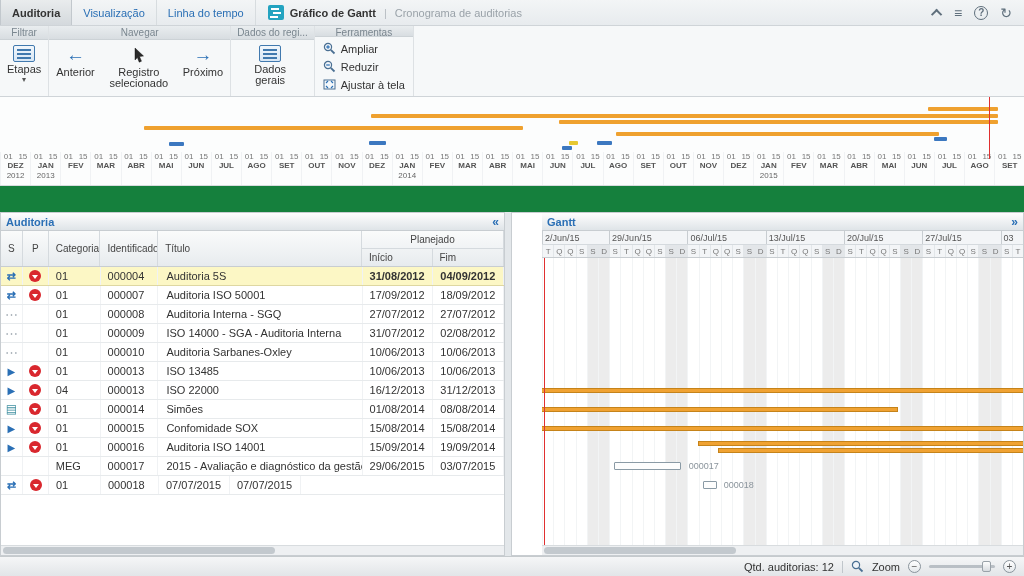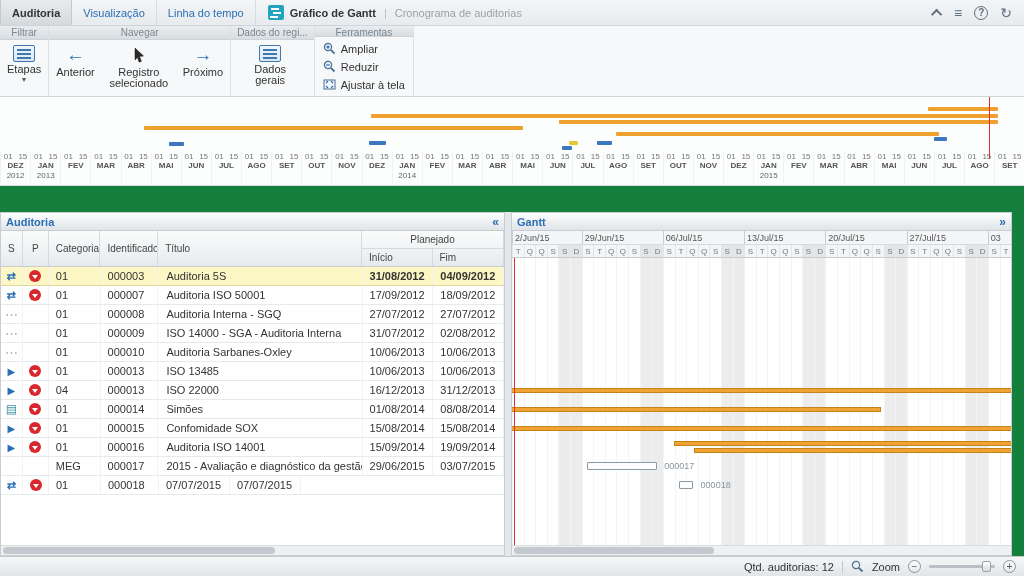--- a/index.html
+++ b/index.html
@@ -63,21 +63,21 @@
   .ov-month { flex:1; display:flex; flex-direction:column; font-size:8px; color:#666; text-align:center;
     border-left:1px solid #f0f2f4; overflow:hidden; }
   .ov-ticks { display:flex; justify-content:space-around; line-height:9px; color:#777; }
   .ov-mlabel { line-height:10px; color:#555; font-weight:bold; }
   .ov-year { line-height:9px; color:#666; }
 
   
   .panel { position:absolute; top:212px; bottom:20px; background:#fff; border:1px solid #c8cdd1;
     display:flex; flex-direction:column; overflow:hidden; }
   .panel-left { left:0; width:505px; }
-  .panel-right { left:511px; right:12px; }
+  .panel-right { left:511px; right:0;padding-left:30px; }
   .splitter { position:absolute; top:212px; bottom:20px; left:505px; width:6px; background:#e3e7ea; cursor:col-resize; }
   .panel-header { height:18px; flex:none; background:linear-gradient(#fefefe,#dfe4e8); border-bottom:1px solid #c8cdd1;
     display:flex; align-items:center; justify-content:space-between; padding:0 5px;
     color:#2a6fb5; font-weight:bold; }
   .collapse-btn { color:#2a6fb5; cursor:pointer; font-size:12px; line-height:12px; }
 
   
   .thead { display:flex; height:36px; flex:none; background:linear-gradient(#fafbfb,#e7ebee);
     border-bottom:1px solid #c8cdd1; font-size:10px; color:#444; }
   .th { border-right:1px solid #d5dade; display:flex; align-items:center; justify-content:center;
@@ -557,21 +557,21 @@
     </div>
     <div class="tbody">
         <div class="trow selected">
           <div class="td w-s">
             <span class="sicon ic-sync">⇄</span>
           </div>
           <div class="td w-p">
             <span class="p-icon"></span>
           </div>
           <div class="td w-cat">01</div>
-          <div class="td w-id">000003</div>
+          <div class="td w-id">000004</div>
           <div class="td w-tit">Auditoria 5S</div>
           <div class="td w-date date">31/08/2012</div>
           <div class="td w-date date">04/09/2012</div>
         </div>
         <div class="trow">
           <div class="td w-s">
             <span class="sicon ic-sync">⇄</span>
           </div>
           <div class="td w-p">
             <span class="p-icon"></span>

